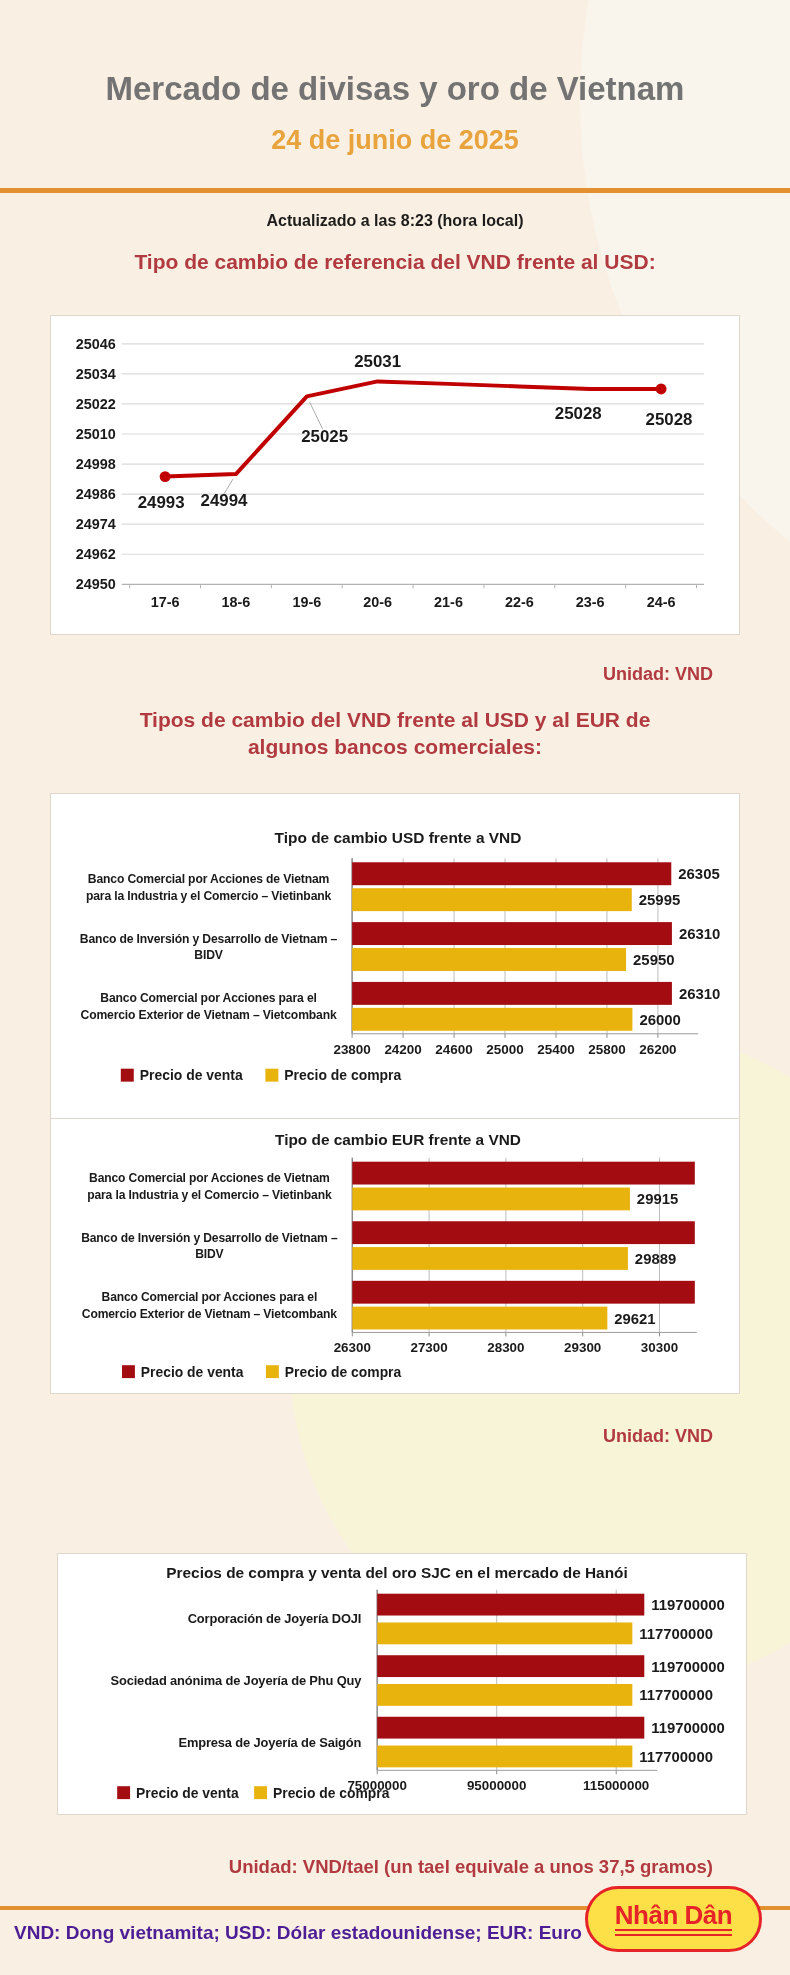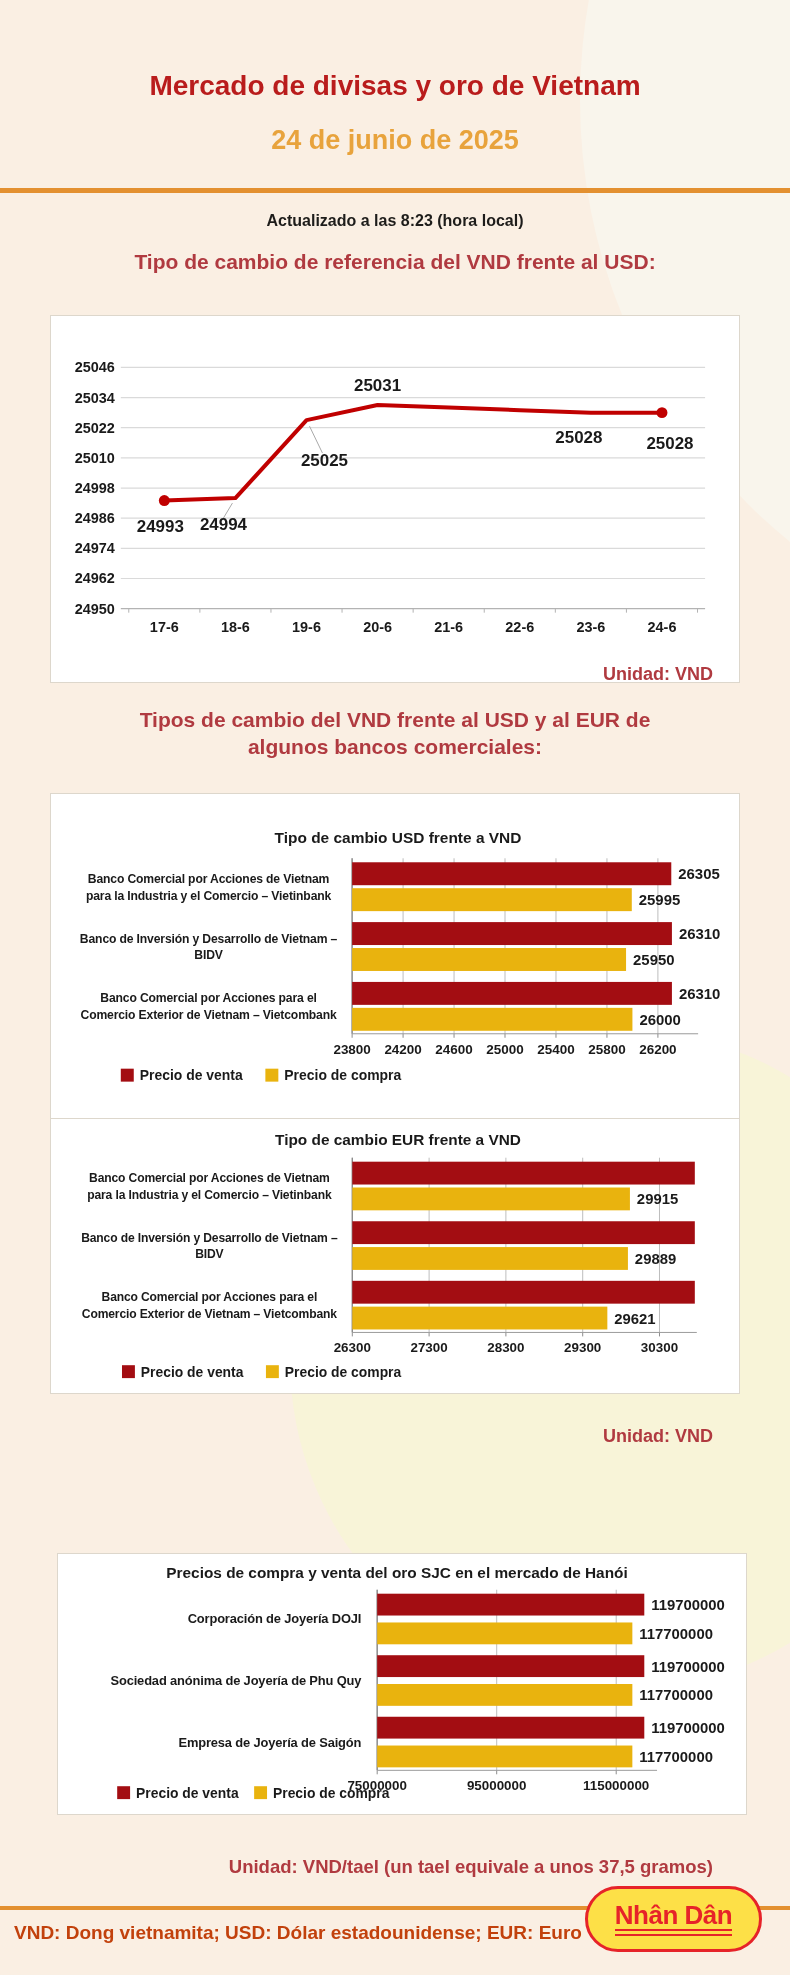--- a/index.html
+++ b/index.html
@@ -13,21 +13,21 @@
     margin:0 auto;
     background:#faefe3;
     overflow:hidden;
   }
   .bg-circle{position:absolute;border-radius:50%;z-index:0;}
   .bg-a{width:1140px;height:1140px;left:580px;top:-470px;background:#f9f5ec;}
   .bg-b{width:660px;height:660px;left:290px;top:1030px;background:#f8f4d8;}
   .layer{position:absolute;left:0;width:790px;z-index:1;}
   .page-title{
     top:70px;text-align:center;
-    font-size:28px;font-weight:700;color:#b91c1c;margin:0;
+    font-size:33px;font-weight:700;color:#737373;margin:0;
   }
   .page-date{
     top:125px;text-align:center;
     font-size:27px;font-weight:700;color:#e8a33c;
   }
   .divider{height:5px;background:#e39030;}
   .divider-top{top:188px;}
   .divider-bottom{top:1906px;height:4px;}
   .updated{
     top:212px;text-align:center;
@@ -45,30 +45,30 @@
     text-align:right;padding-right:77px;box-sizing:border-box;
     font-size:18px;font-weight:700;color:#b03a40;
   }
   .un-1{top:664px;}
   .un-2{top:1426px;}
   .un-3{top:1856px;font-size:18.5px;}
   .card{
     position:absolute;left:50px;width:690px;z-index:1;
     background:#ffffff;border:1px solid #ddd7cc;box-sizing:border-box;
   }
-  .card-line{top:315px;height:368px;}
+  .card-line{top:315px;height:320px;}
   .card-usd{top:793px;height:328px;}
   .card-eur{top:1118px;height:276px;}
   .card-gold{top:1553px;height:262px;margin-left:7px;}
   .chart{width:100%;height:100%;}
   .chart svg{display:block;width:100%;height:100%;}
   .chart text{font-family:"Liberation Sans","DejaVu Sans",sans-serif;font-weight:700;fill:#1a1a1a;}
   .footer-abbrev{
     top:1922px;padding-left:14px;box-sizing:border-box;
-    font-size:19px;font-weight:700;color:#c2410c;text-align:left;
+    font-size:19px;font-weight:700;color:#4c1d95;text-align:left;
   }
   .logo-pill{
     position:absolute;z-index:2;
     top:1886px;right:28px;width:177px;height:66px;
     background:#fde047;border:3px solid #e62329;border-radius:35px;
     display:flex;align-items:center;justify-content:center;box-sizing:border-box;
   }
   .logo-text{
     font-size:26px;font-weight:700;color:#e62329;
     border-bottom:7px double #e62329;padding-bottom:1px;line-height:1;

